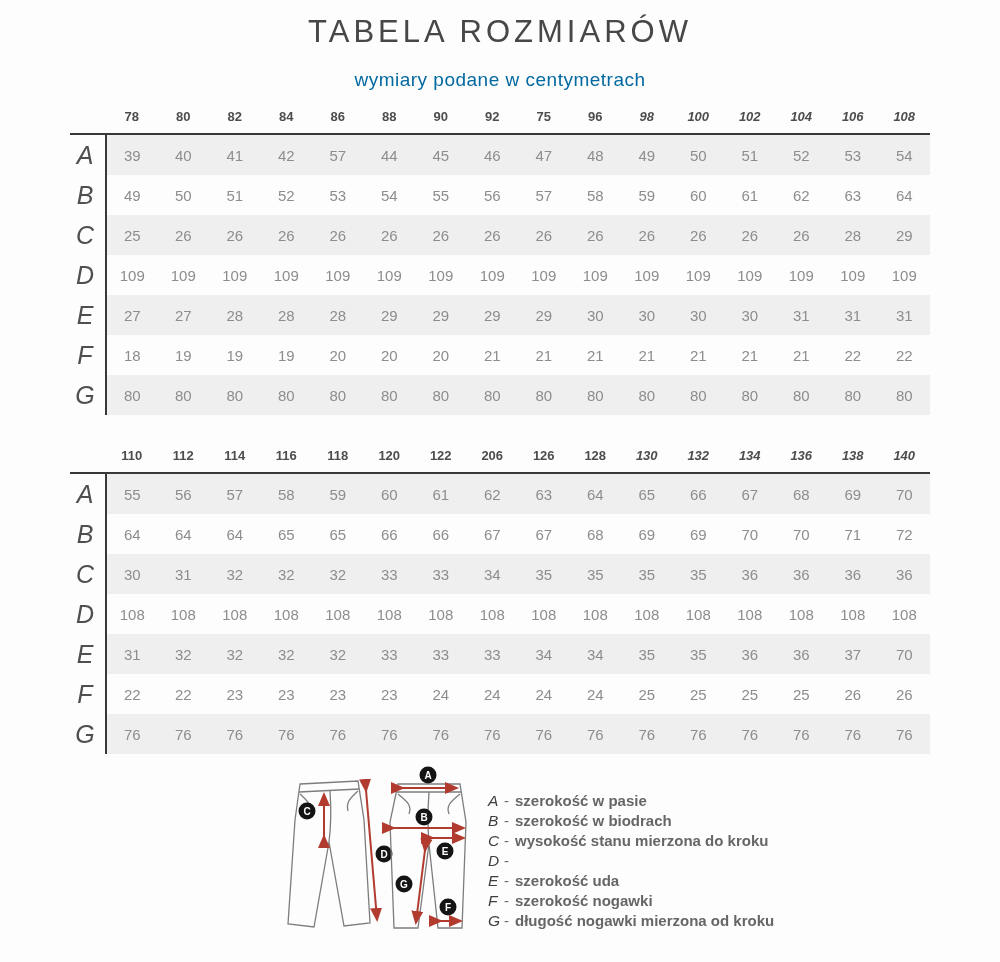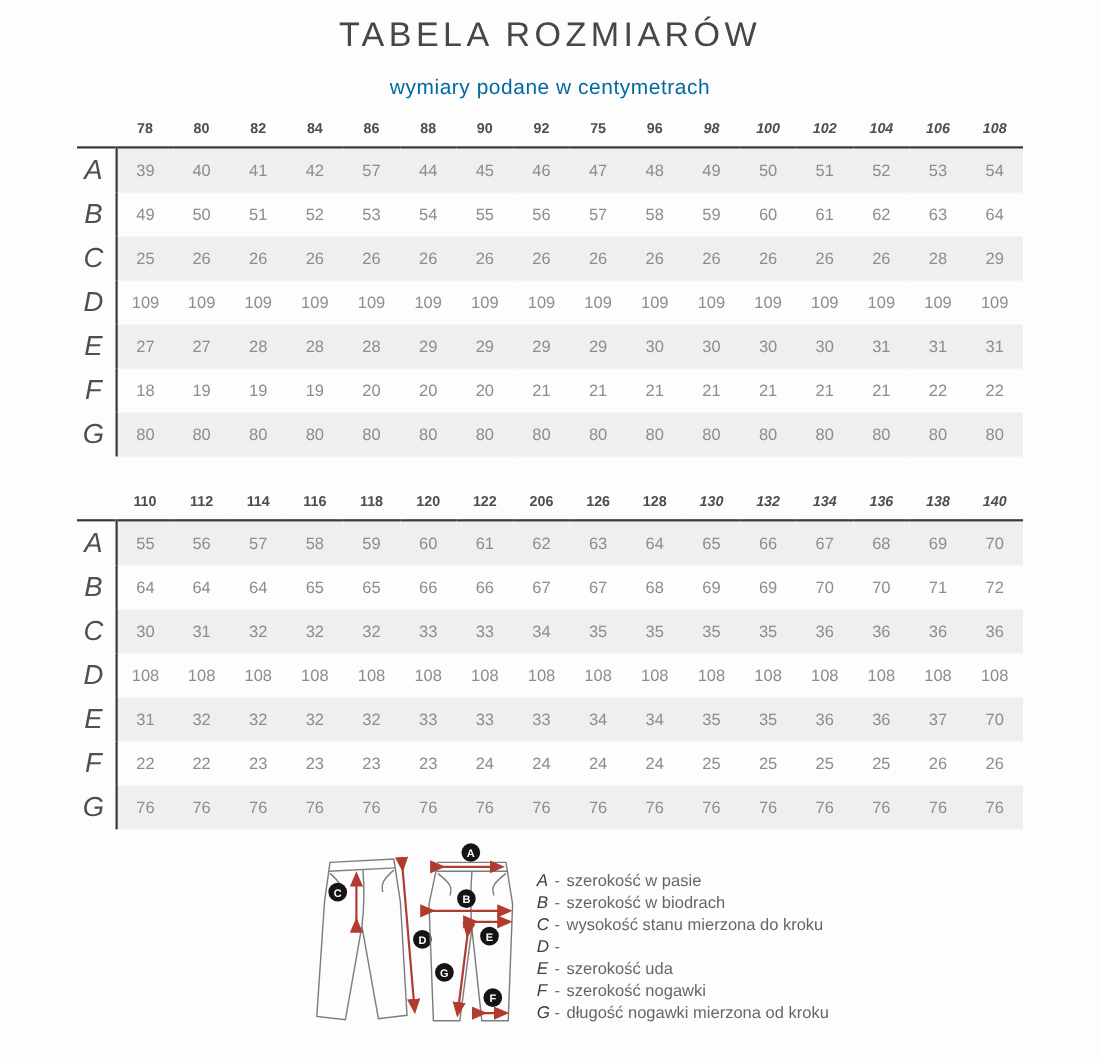--- a/index.html
+++ b/index.html
@@ -33,21 +33,21 @@
     text-align:center; padding-right:6px;
   }
   .size-table td.val { font-size:15px; color:#8d8d8d; }
   .size-table tbody tr:nth-child(odd) td.val { background:#efefef; }
 
   .diagram-wrap { position:absolute; left:276px; top:764px; width:206px; height:186px; }
   .legend { position:absolute; left:488px; top:791px; }
   .legend-row { display:flex; align-items:baseline; height:20px; line-height:20px; }
   .lg-letter { font-style:italic; font-size:15.5px; color:#3e3e3e; min-width:14px; }
   .lg-dash { color:#6b6b6b; font-size:15px; margin:0 6px 0 2px; }
-  .lg-text { color:#666666; font-size:15px; }
+  .lg-text { color:#666666; font-size:15px;font-weight:bold; }
 </style>
 </head>
 <body>
 
 <div class="page">
 
   <div class="header">
     <div class="title">TABELA ROZMIARÓW</div>
     <div class="subtitle">wymiary podane w centymetrach</div>
   </div>

